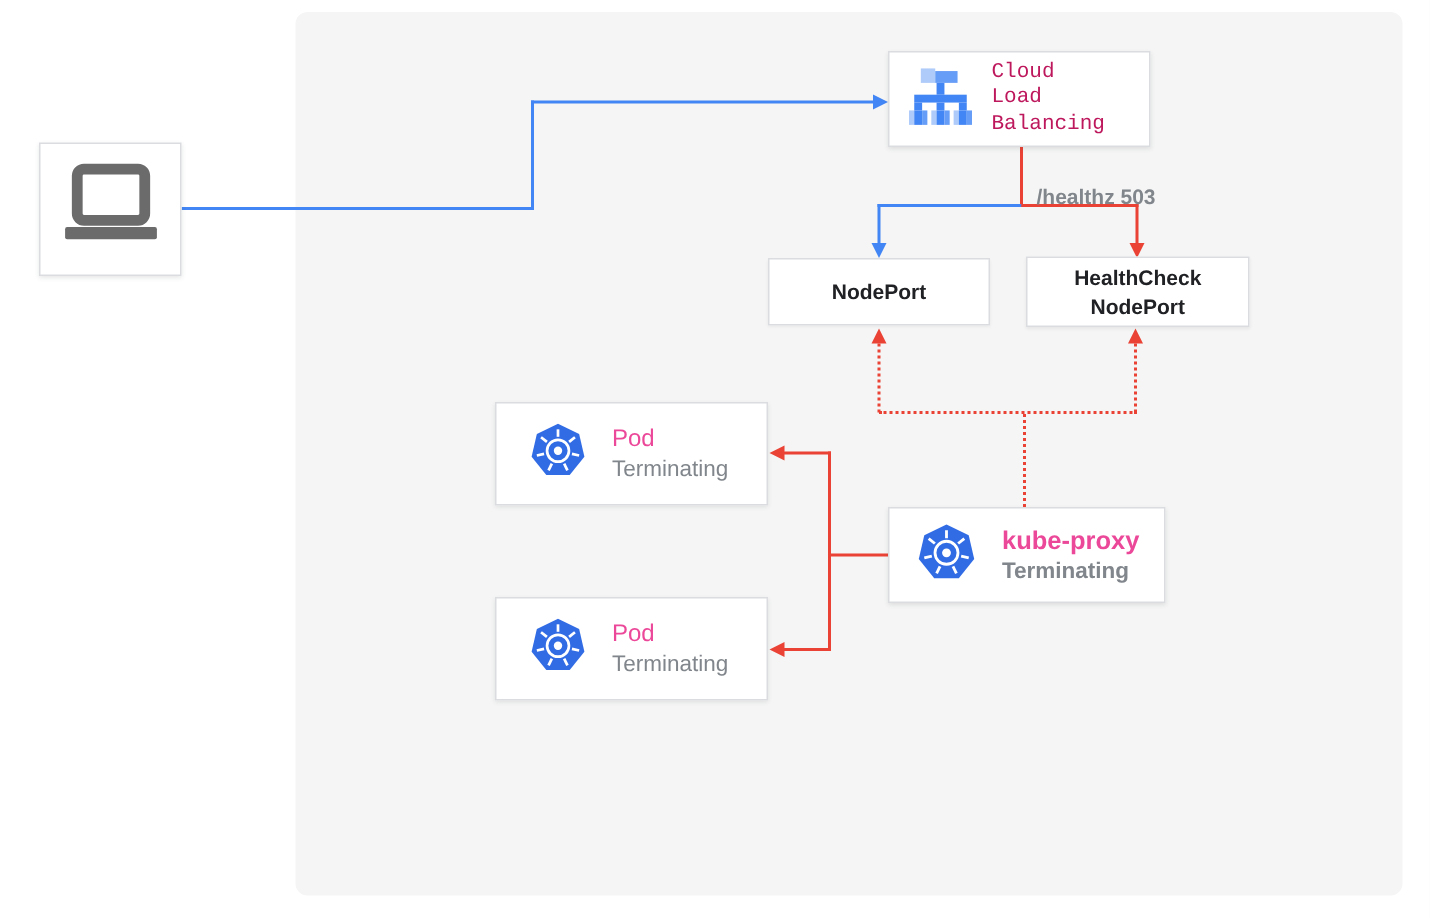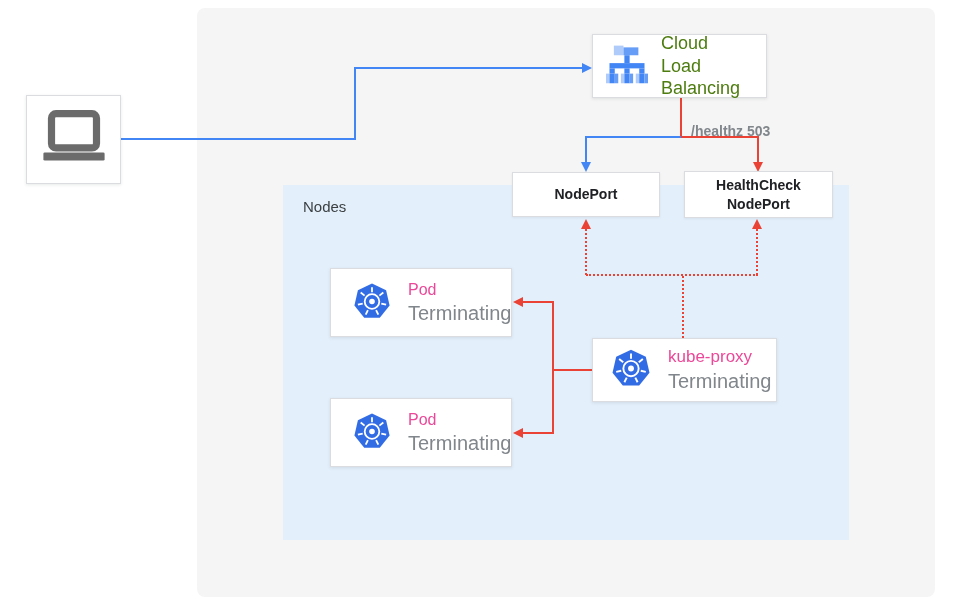--- a/index.html
+++ b/index.html
@@ -12,39 +12,39 @@
   .nodes-group { position:absolute; left:283px; top:185px; width:566px; height:355px;
                  background:#e3f0fc; z-index:1; }
   .nodes-label { position:absolute; left:20px; top:13px; font-size:15px; color:#3c4043; }
 
   
   .card { position:absolute; background:#ffffff; border:1px solid #dadce0;
           box-shadow:0 1px 3px rgba(60,64,67,.12); z-index:4;
           display:flex; align-items:center; }
   .card .txt { display:flex; flex-direction:column; justify-content:center; }
   .title { font-size:17px; color:#ec4899; line-height:1.25; }
-  .subtitle { font-size:20px; color:#80868b; line-height:1.3; }
+  .subtitle { font-size:15px; color:#80868b; line-height:1.3; }
 
   .laptop-box { left:26px; top:95px; width:95px; height:89px; justify-content:center; }
 
   .lb-box { left:592px; top:34px; width:175px; height:64px; padding-left:13px; gap:13px; }
-  .lb-box .title { font-size:18px; color:#4d7c0f; width:82px; }
+  .lb-box .title { font-size:14px; color:#be185d; width:82px;font-family:Liberation Mono, monospace; }
 
   .port-box { position:absolute; background:#ffffff; border:1px solid #dadce0; z-index:4;
               display:flex; align-items:center; justify-content:center; text-align:center;
               font-weight:bold; font-size:14px; color:#202124; line-height:1.35;
               box-shadow:0 1px 2px rgba(60,64,67,.08); }
   .nodeport-box { left:512px; top:172px; width:148px; height:45px; }
   .hc-box { left:684px; top:171px; width:149px; height:47px; padding:0 14px; }
 
   .pod-box { left:330px; width:182px; height:69px; padding-left:21px; gap:16px; }
   .pod1 { top:268px; } .pod2 { top:398px; }
   .pod-box .title { font-size:16px; }
 
-  .kp-box { left:592px; top:338px; width:185px; height:64px; padding-left:17px; gap:16px; }
+  .kp-box { left:592px; top:338px; width:185px; height:64px; padding-left:17px; gap:16px;font-weight:bold; }
 
   .healthz { position:absolute; left:691px; top:107px; font-size:14px; font-weight:bold;
              color:#80868b; z-index:3;margin-top:16px; }
 
   
   .ln { position:absolute; z-index:2; }
   .h  { height:2px; } .v { width:2px; }
   .blue { background:#4285f4; } .red { background:#ea4335; }
   .dot-v { width:0; border-left:2px dotted #ea4335; background:none; }
   .dot-h { height:0; border-top:2px dotted #ea4335; background:none; }
@@ -56,23 +56,20 @@
   .arr-up-red     { border-left:5px solid transparent; border-right:5px solid transparent; border-bottom:10px solid #ea4335; }
   .arr-left-red   { border-top:5px solid transparent; border-bottom:5px solid transparent; border-right:10px solid #ea4335; }
 </style>
 </head>
 <body>
 
 <div class="canvas">
 
   <div class="panel"></div>
 
-  <div class="nodes-group">
-    <div class="nodes-label">Nodes</div>
-  </div>
 
   <div class="ln h blue" style="left:121px; top:138px; width:235px;"></div>
   <div class="ln v blue" style="left:354px; top:67px; height:73px;"></div>
   <div class="ln h blue" style="left:354px; top:67px; width:229px;"></div>
   <div class="arr arr-right-blue" style="left:582px; top:63px;"></div>
 
   <div class="ln v red" style="left:680px; top:98px; height:40px;"></div>
   <div class="ln h blue" style="left:585px; top:136px; width:96px;"></div>
   <div class="ln v blue" style="left:585px; top:136px; height:27px;"></div>
   <div class="arr arr-down-blue" style="left:581px; top:162px;"></div>

